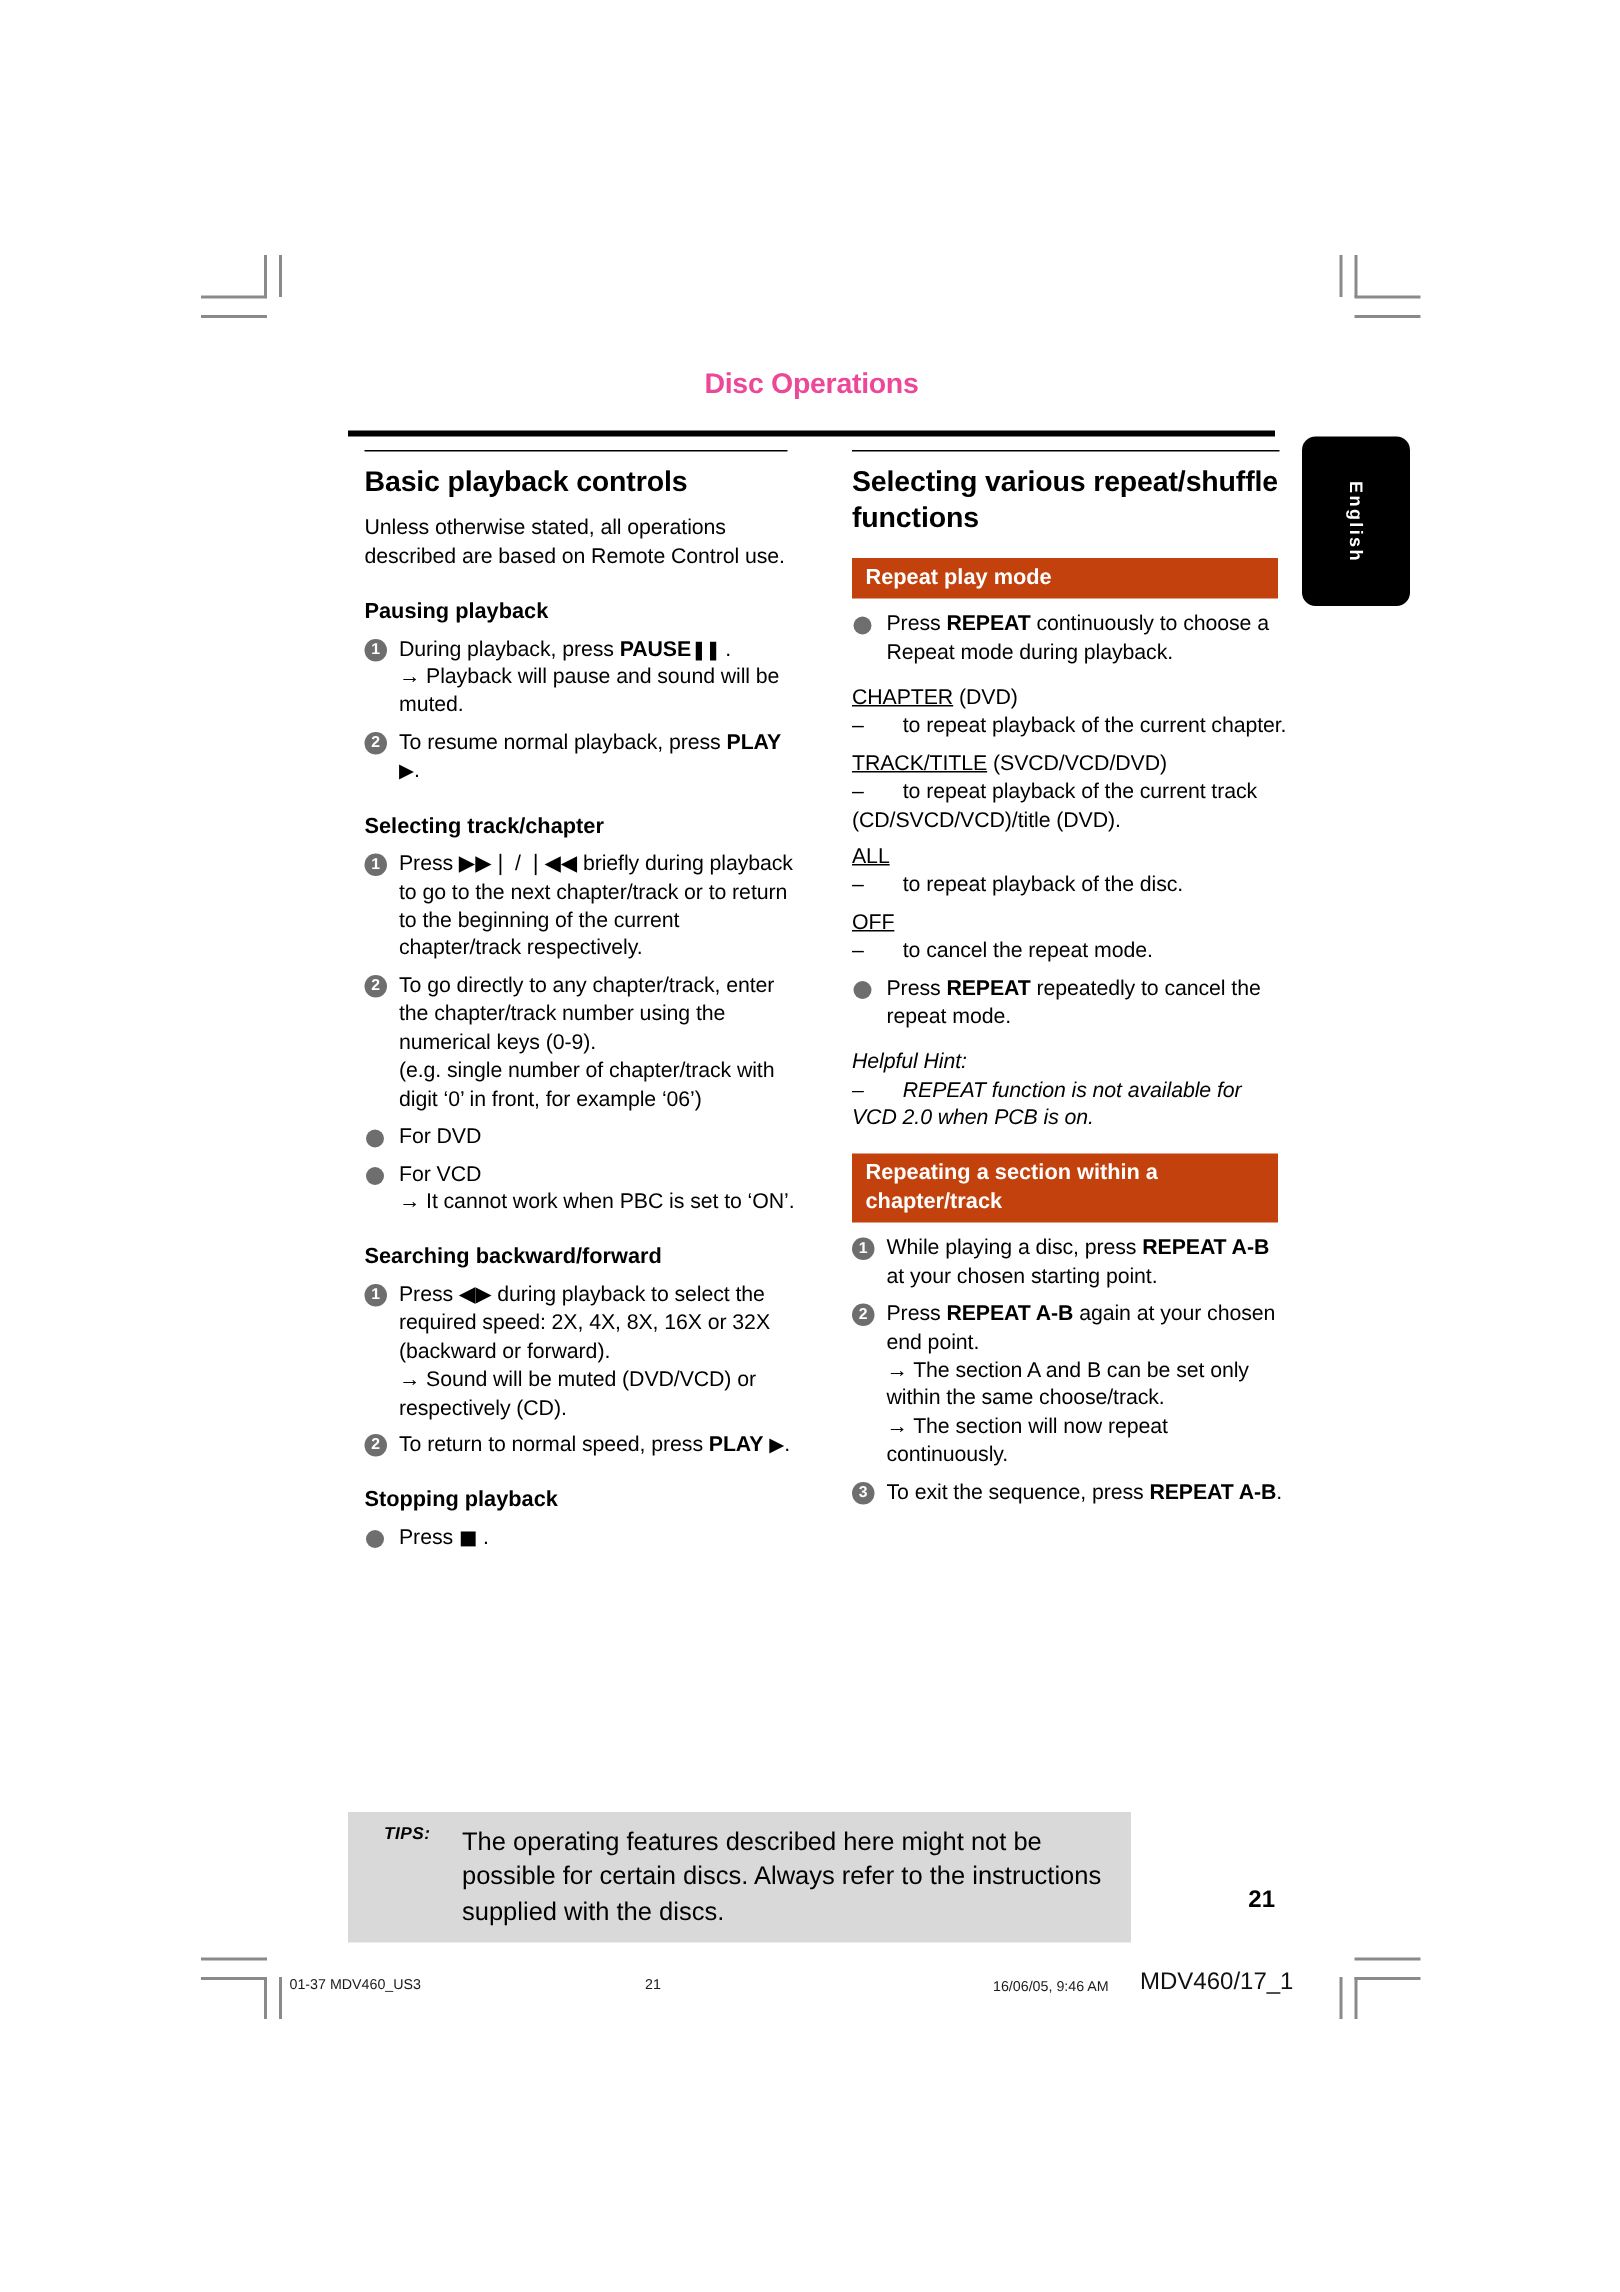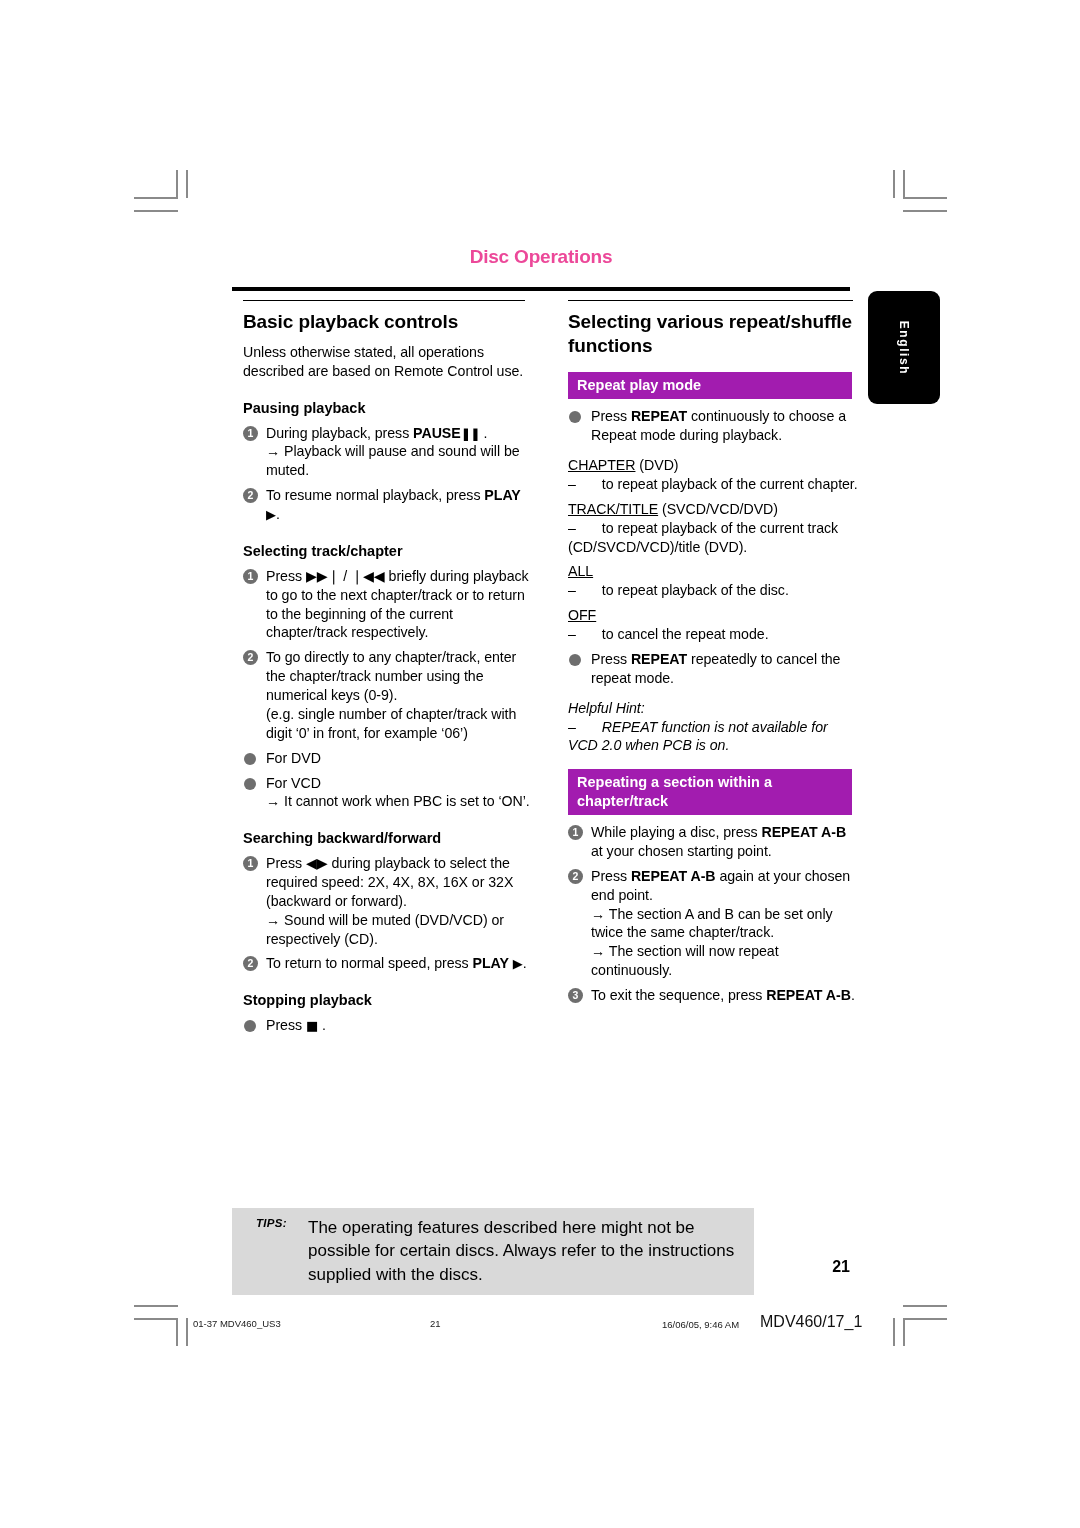--- a/index.html
+++ b/index.html
@@ -83,21 +83,21 @@
   .item p{font-size:14.2px;line-height:1.33;}
   .arrow{font-weight:normal;}
   b{font-weight:bold;}
   .u{text-decoration:underline;text-underline-offset:1px;}
   .it{font-style:italic;}
   .sym{font-family:"DejaVu Sans", sans-serif;font-size:12.5px;letter-spacing:-1px;}
   .sym-lg{font-family:"DejaVu Sans", sans-serif;font-size:13px;}
 
   
   .bar{
-    background:#a21caf;color:#fff;
+    background:#c2410c;color:#fff;
     font-size:14.5px;font-weight:bold;
     padding:4px 7px 5px 9px;
     line-height:1.27;
     margin:14px 0 8px 0;
     width:268px;
   }
 
   
   .dash{display:inline-block;width:26px;}
 
@@ -256,21 +256,21 @@
 
     <div class="bar">Repeating a section within a chapter/track</div>
 
     <div class="item">
       <span class="marker">1</span>
       <p><span>While playing a disc, press </span><b>REPEAT A-B</b><span> at your chosen starting point.</span></p>
     </div>
 
     <div class="item">
       <span class="marker">2</span>
-      <p><span>Press </span><b>REPEAT A-B</b><span> again at your chosen end point.</span><br><span class="arrow">→ The section A and B can be set only twice the same chapter/track.</span><br><span class="arrow">→ The section will now repeat continuously.</span></p>
+      <p><span>Press </span><b>REPEAT A-B</b><span> again at your chosen end point.</span><br><span class="arrow">→ The section A and B can be set only within the same choose/track.</span><br><span class="arrow">→ The section will now repeat continuously.</span></p>
     </div>
 
     <div class="item">
       <span class="marker">3</span>
       <p><span>To exit the sequence, press </span><b>REPEAT A-B</b><span>.</span></p>
     </div>
   </div>
 
   <div class="tips">
     <div class="tips-inner">

